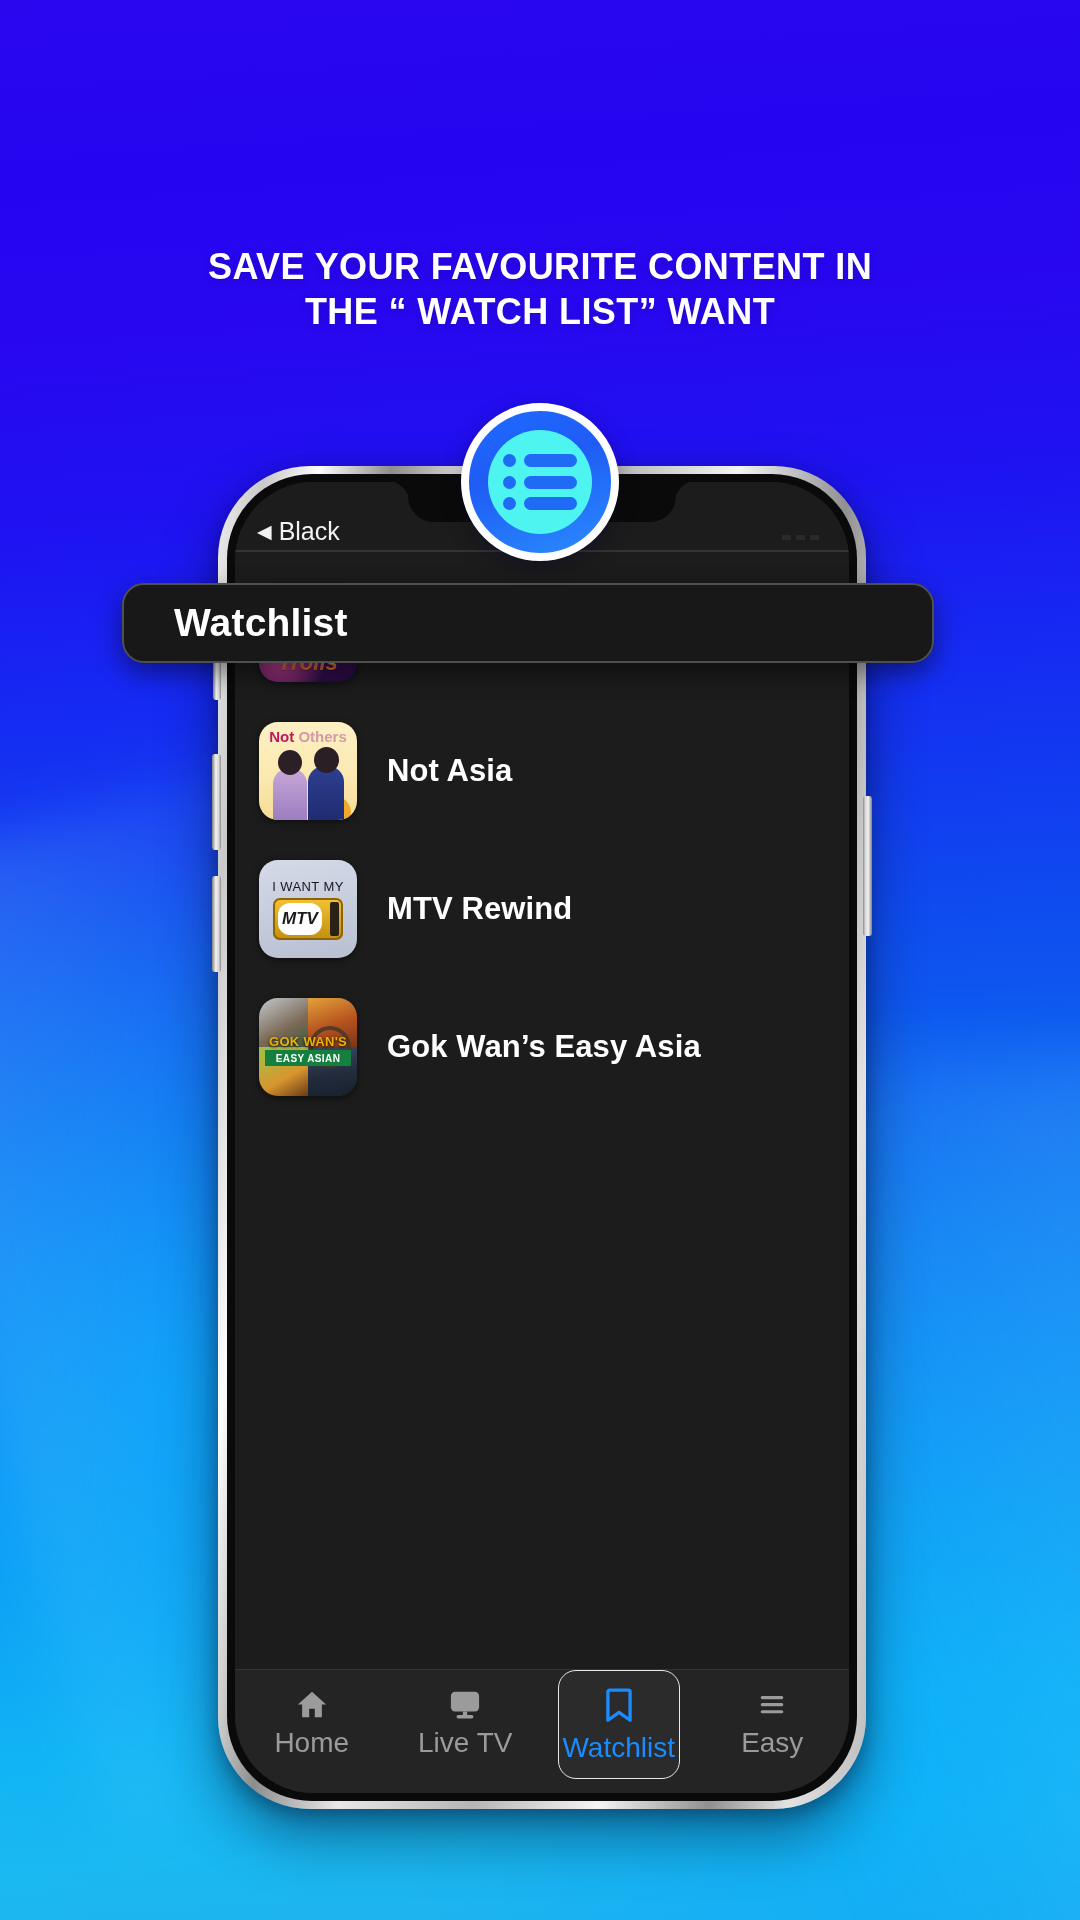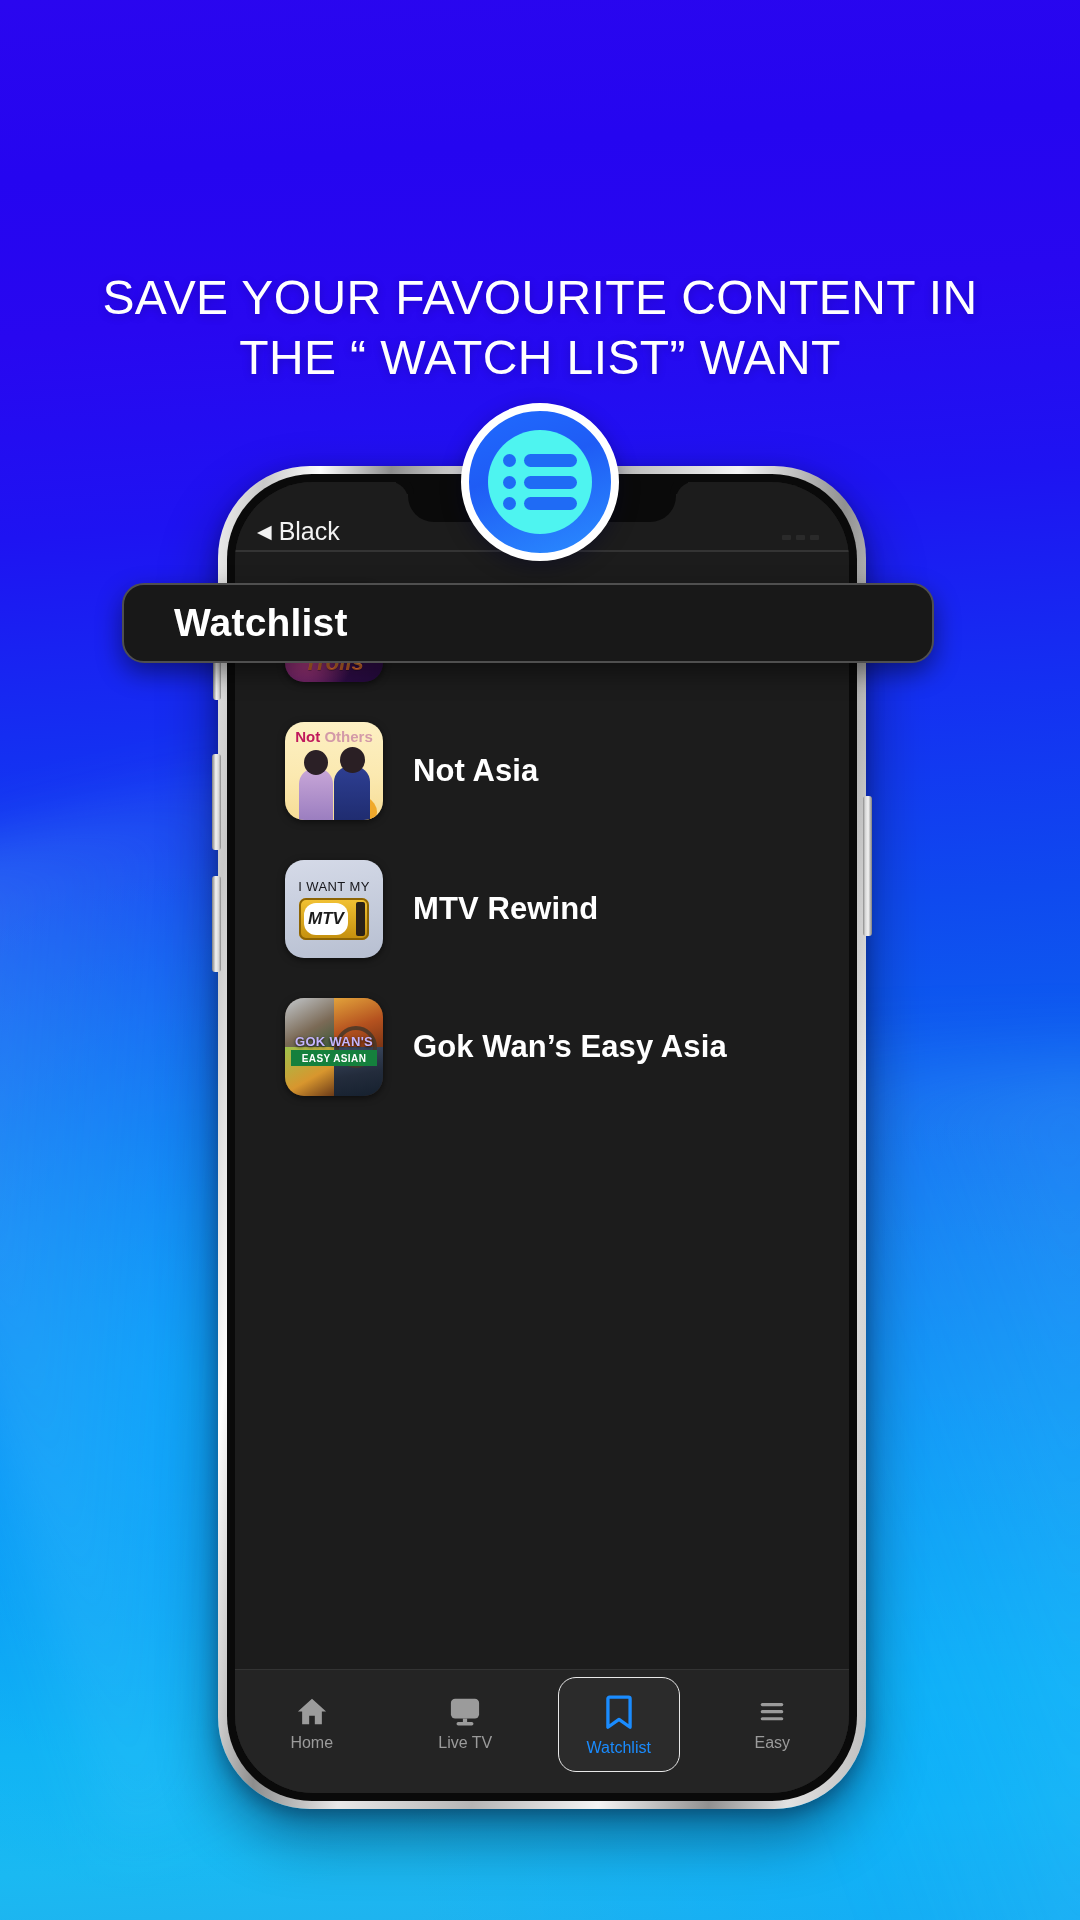--- a/index.html
+++ b/index.html
@@ -21,22 +21,22 @@
   }
   #bg-streak{position:absolute;left:-3%;top:42%;width:40%;height:52%;
       background:linear-gradient(110deg, rgba(120,220,255,.30), rgba(120,220,255,0) 70%);
       transform:rotate(-16deg);filter:blur(28px);}
   #bg-streak2{position:absolute;right:-5%;top:55%;width:45%;height:50%;
       background:linear-gradient(250deg, rgba(90,200,255,.28), rgba(90,200,255,0) 68%);
       filter:blur(34px);}
 
   
   #headline{position:absolute;left:0;right:0;top:245px;text-align:center;
-      color:#fff;font-size:48px;font-weight:400;letter-spacing:.4px;
-      line-height:1.24;text-shadow:0 2px 10px rgba(0,0,0,.18);margin-top:23px;}
+      color:#fff;font-size:36px;font-weight:700;letter-spacing:.4px;
+      line-height:1.24;text-shadow:0 2px 10px rgba(0,0,0,.18);}
   #headline .ln{display:block;}
 
   
   #phone{position:absolute;left:218px;top:466px;width:648px;height:1343px;}
   .frame-outer{position:absolute;inset:0;border-radius:92px;
       background:linear-gradient(96deg,#efefef 0%,#c9c9c9 6%,#fdfdfd 13%,#8d8d8d 22%,#e8e8e8 33%,
                  #b5b5b5 50%,#f4f4f4 66%,#909090 80%,#e2e2e2 90%,#bdbdbd 100%);
       box-shadow:0 28px 58px rgba(0,0,20,.42), 0 6px 18px rgba(0,0,30,.3);}
   .frame-mid{position:absolute;left:9px;top:8px;right:9px;bottom:8px;border-radius:85px;
       background:#0a0a0a;}
@@ -71,21 +71,21 @@
   
   #nav-row{height:70px;flex:0 0 70px;display:flex;align-items:flex-end;
       padding:0 22px 6px 22px;box-sizing:border-box;position:relative;}
   #back-link{display:flex;align-items:center;gap:7px;color:#f2f2f2;font-size:25px;}
   #back-caret{font-size:19px;line-height:1;}
   #status-dots{position:absolute;right:30px;bottom:12px;display:flex;gap:5px;}
   #status-dots i{width:9px;height:5px;background:#2a2a2a;display:block;border-radius:1px;}
   #nav-sep{position:absolute;left:0;right:0;bottom:0;height:2px;background:#343434;}
 
   
-  #list{flex:1;overflow:hidden;padding-top:12px;padding-left:26px;}
+  #list{flex:1;overflow:hidden;padding-top:12px;}
   .row{display:flex;align-items:center;height:138px;padding-left:24px;box-sizing:border-box;}
   .thumb{width:98px;height:98px;border-radius:19px;flex:0 0 98px;overflow:hidden;position:relative;
       box-shadow:0 2px 7px rgba(0,0,0,.55);}
   .row-title{margin-left:30px;color:#fff;font-size:31px;font-weight:700;letter-spacing:.1px;}
 
   
   .th-trolls{background:
       radial-gradient(circle at 22% 72%, rgba(255,90,160,.7), transparent 45%),
       radial-gradient(circle at 75% 28%, rgba(255,70,150,.55), transparent 45%),
       linear-gradient(160deg,#2b0f4a,#4b1260 45%,#230a3d);}
@@ -129,21 +129,21 @@
       font-size:17px;font-weight:700;font-style:italic;color:#1b1b1b;}
   .th-mtv .m-kn{position:absolute;right:18px;bottom:22px;width:9px;height:34px;border-radius:2px;background:#2a2118;}
 
   .th-gok{background:#3a2a1d;}
   .th-gok .g-grid{position:absolute;inset:0;display:grid;grid-template-columns:1fr 1fr;grid-template-rows:1fr 1fr;}
   .th-gok .g-grid i{display:block;}
   .th-gok .g1{background:linear-gradient(150deg,#c3c8cc,#7b6a56 60%,#3e5a3a);}
   .th-gok .g2{background:linear-gradient(160deg,#e2a23b,#b5521f 55%,#7d3514);}
   .th-gok .g3{background:linear-gradient(150deg,#9ec24c,#d8962e 60%,#6a3a18);}
   .th-gok .g4{background:linear-gradient(170deg,#3d4b63,#232c3c 55%,#15202e);}
-  .th-gok .g-name{position:absolute;left:0;right:0;top:36px;text-align:center;color:#c4b5fd;
+  .th-gok .g-name{position:absolute;left:0;right:0;top:36px;text-align:center;color:#eab308;
       font-size:13px;font-weight:700;letter-spacing:.3px;text-shadow:0 1px 3px rgba(0,0,0,.9);}
   .th-gok .g-band{position:absolute;left:6px;right:6px;top:52px;height:16px;background:#15803d;
       display:flex;align-items:center;justify-content:center;color:#fff;font-size:10px;font-weight:700;letter-spacing:.4px;}
   .th-gok .g-ring{position:absolute;right:6px;top:28px;width:34px;height:34px;border-radius:50%;
       border:4px solid rgba(70,55,40,.85);}
 
   .th-clover{background:linear-gradient(135deg,#16306e 0%,#1f4a9e 32%,#6b2330 62%,#b3332c 100%);}
   .th-clover .c-l{position:absolute;left:10px;bottom:4px;width:33px;height:74px;border-radius:16px 16px 4px 4px;
       background:linear-gradient(180deg,#4f63b8,#26326e);}
   .th-clover .c-l:before{content:"";position:absolute;left:5px;top:-16px;width:24px;height:24px;border-radius:50%;
@@ -153,21 +153,21 @@
   .th-clover .c-r:before{content:"";position:absolute;left:5px;top:-17px;width:24px;height:25px;border-radius:50%;
       background:#f4865a;}
   .th-clover .c-star{position:absolute;left:40px;bottom:12px;width:22px;height:22px;background:#e9ecf6;
       clip-path:polygon(50% 0,61% 35%,98% 35%,68% 57%,79% 91%,50% 70%,21% 91%,32% 57%,2% 35%,39% 35%);opacity:.85;}
 
   
   #tabbar{flex:0 0 124px;display:flex;align-items:center;justify-content:space-around;
       background:#242424;position:relative;padding-bottom:16px;box-sizing:border-box;}
   #tab-hairline{position:absolute;left:0;right:0;top:0;height:1px;background:#333;}
   .tab{display:flex;flex-direction:column;align-items:center;gap:7px;width:122px;
-      color:#9b9b9b;font-size:16px;padding:12px 0 10px;box-sizing:border-box;}
+      color:#9b9b9b;font-size:28px;padding:12px 0 10px;box-sizing:border-box;}
   .tab.active{color:#1a8cff;}
   #tab-watchlist{border:1.5px solid #e8e8e8;border-radius:18px;background:#2b2b2b;
       padding:16px 0 14px;margin-bottom:-2px;}
   .tab svg{display:block;}
 
   
   #wl-bar{position:absolute;left:122px;top:583px;width:812px;height:80px;
       background:#181818;border-radius:22px;border:2px solid #4f4f4f;
       display:flex;align-items:center;padding-left:50px;box-sizing:border-box;
       box-shadow:0 10px 26px rgba(0,0,0,.45);z-index:30;}

